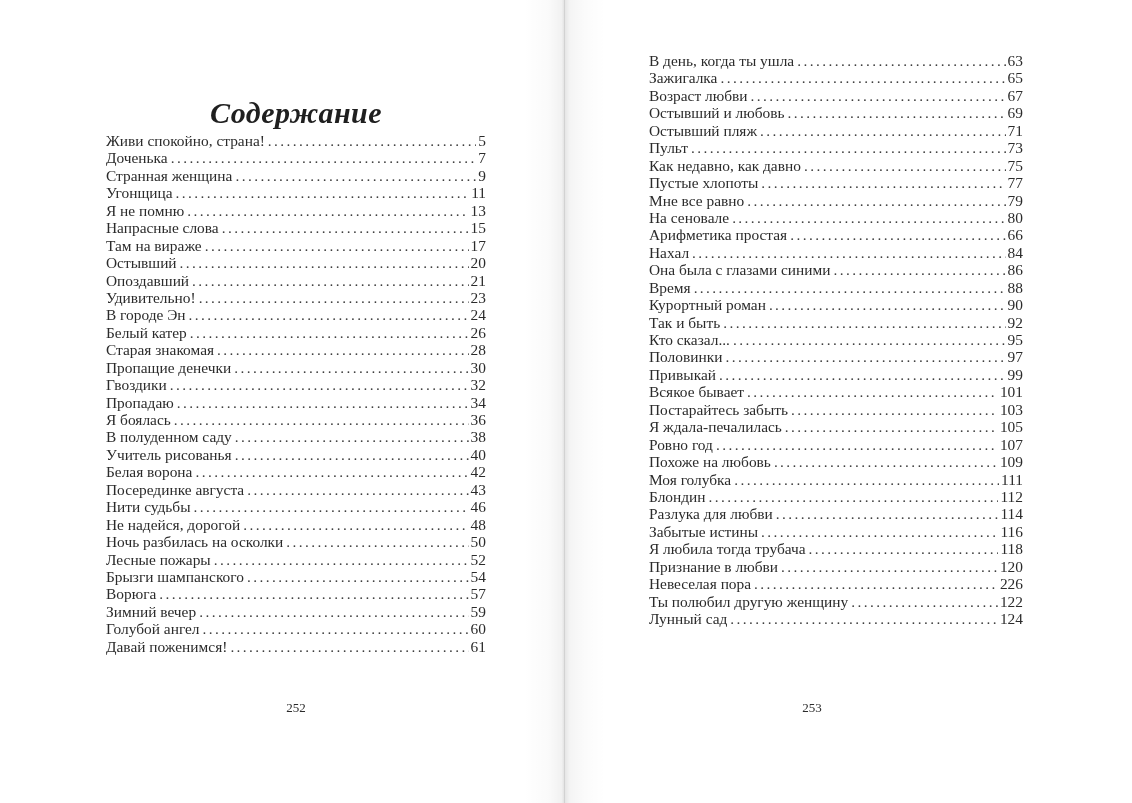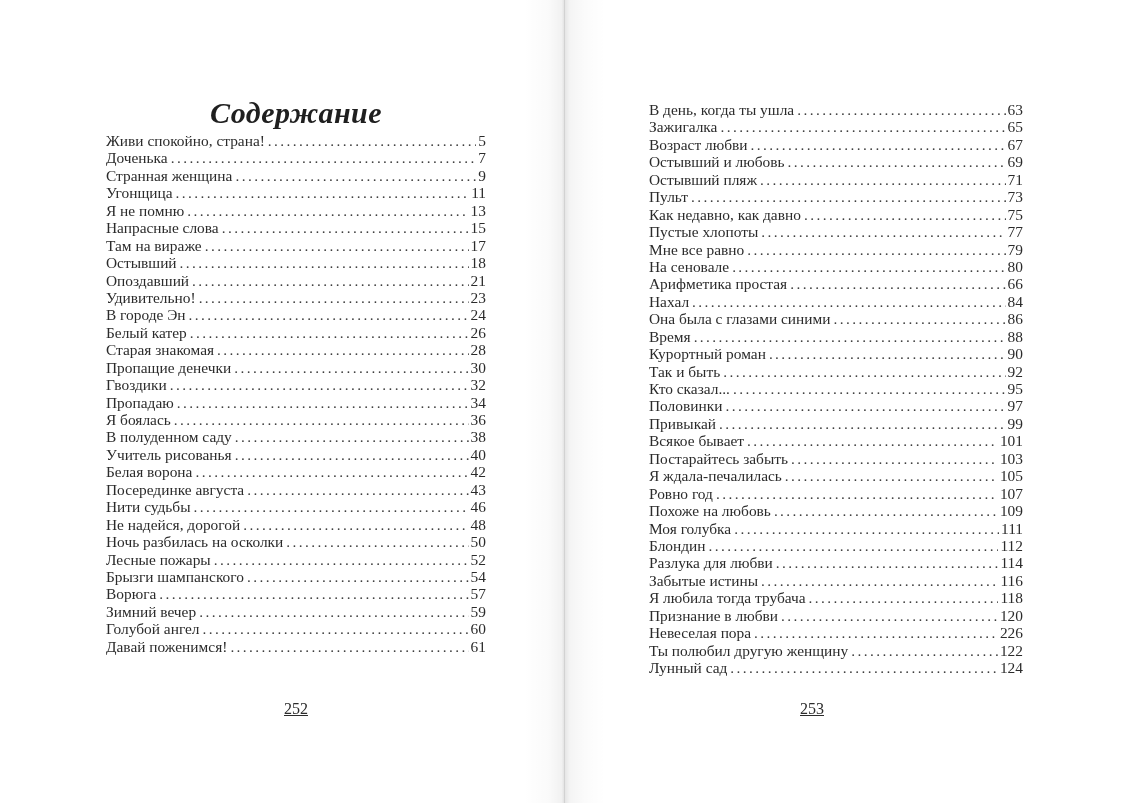--- a/index.html
+++ b/index.html
@@ -46,21 +46,21 @@
     margin-top: 94px;
     font-size: 30px;
     font-weight: bold;
     font-style: italic;
     text-align: center;
     color: #1f1f1f;
     letter-spacing: 0.5px;
     line-height: 38px;
   }
   .toc-list.left-list  { }
-  .toc-list.right-list { margin-top: 101px; }
+  .toc-list.right-list { margin-top: 52px; }
 
   .toc-row {
     display: flex;
     align-items: baseline;
     font-size: 15.4px;
     line-height: 17.45px;
     height: 17.45px;
     white-space: nowrap;
   }
   .toc-title { flex: 0 0 auto; }
@@ -74,24 +74,23 @@
     color: #3d3d3d;
   }
   .toc-dots::after {
     content: "...................................................................................................................";
   }
   .toc-page { flex: 0 0 auto; padding-left: 2px; }
 
   .folio {
     position: absolute;
     top: 700px;
-    font-size: 16px;
+    font-size: 13px;
     text-align: center;
     color: #2b2b2b;
-    text-decoration: underline;
   }
   .folio.left  { left: 106px; width: 380px; }
   .folio.right { left: 625px; width: 374px; }
 </style>
 </head>
 <body>
 
 <div class="spread">
 
   <div class="gutter"></div>
@@ -139,21 +138,21 @@
 
         <div class="toc-row">
           <span class="toc-title">Там на вираже</span>
           <span class="toc-dots"></span>
           <span class="toc-page">17</span>
         </div>
 
         <div class="toc-row">
           <span class="toc-title">Остывший</span>
           <span class="toc-dots"></span>
-          <span class="toc-page">18</span>
+          <span class="toc-page">20</span>
         </div>
 
         <div class="toc-row">
           <span class="toc-title">Опоздавший</span>
           <span class="toc-dots"></span>
           <span class="toc-page">21</span>
         </div>
 
         <div class="toc-row">
           <span class="toc-title">Удивительно!</span>

